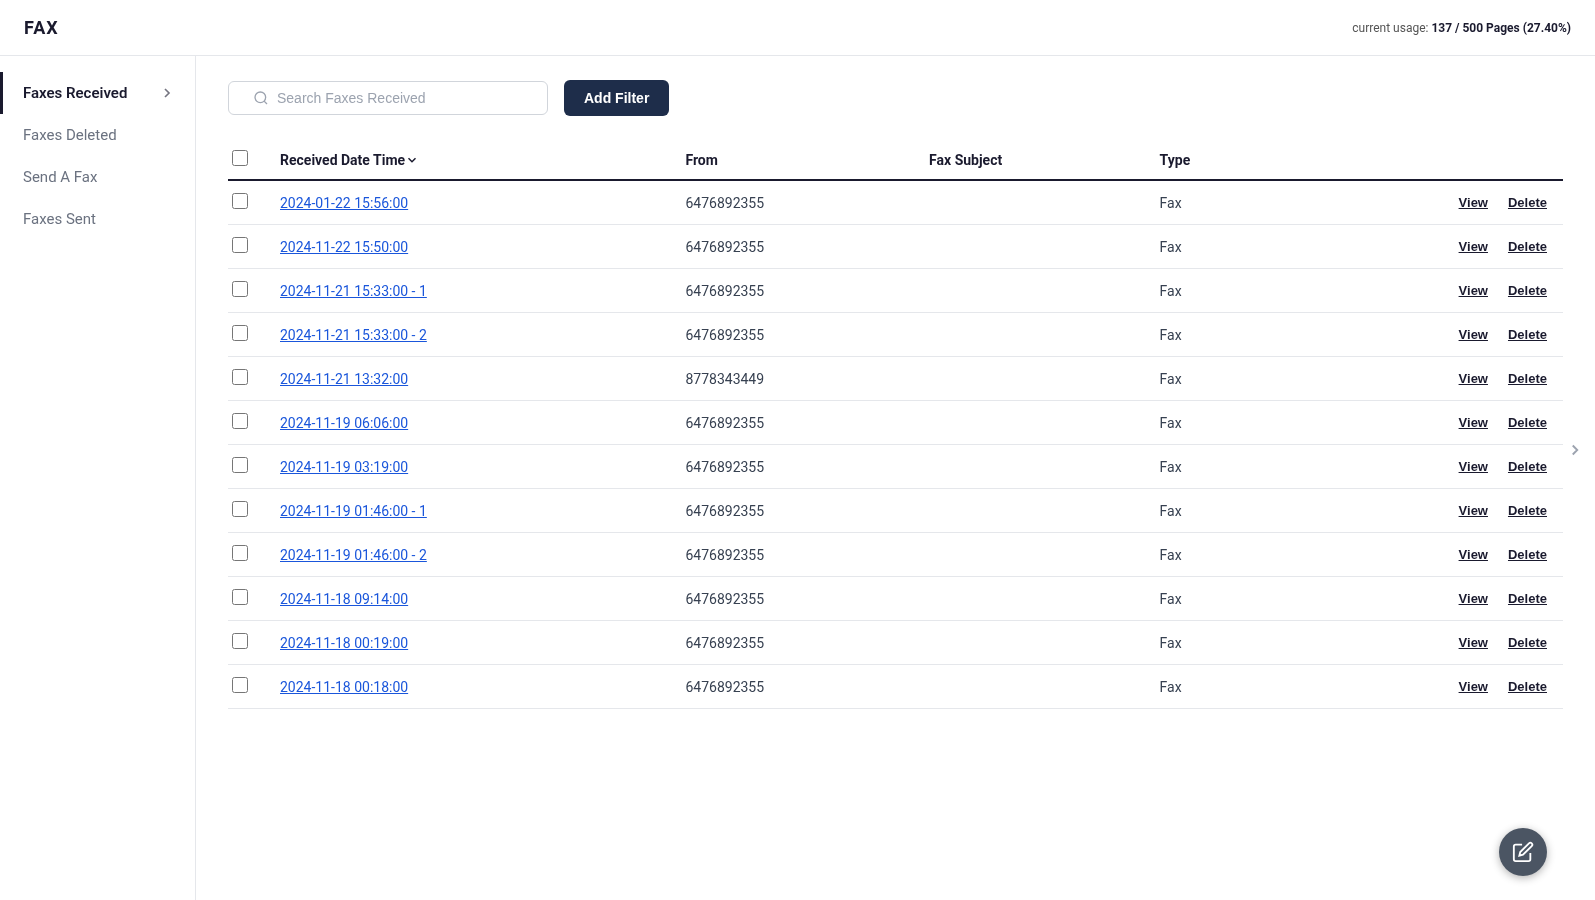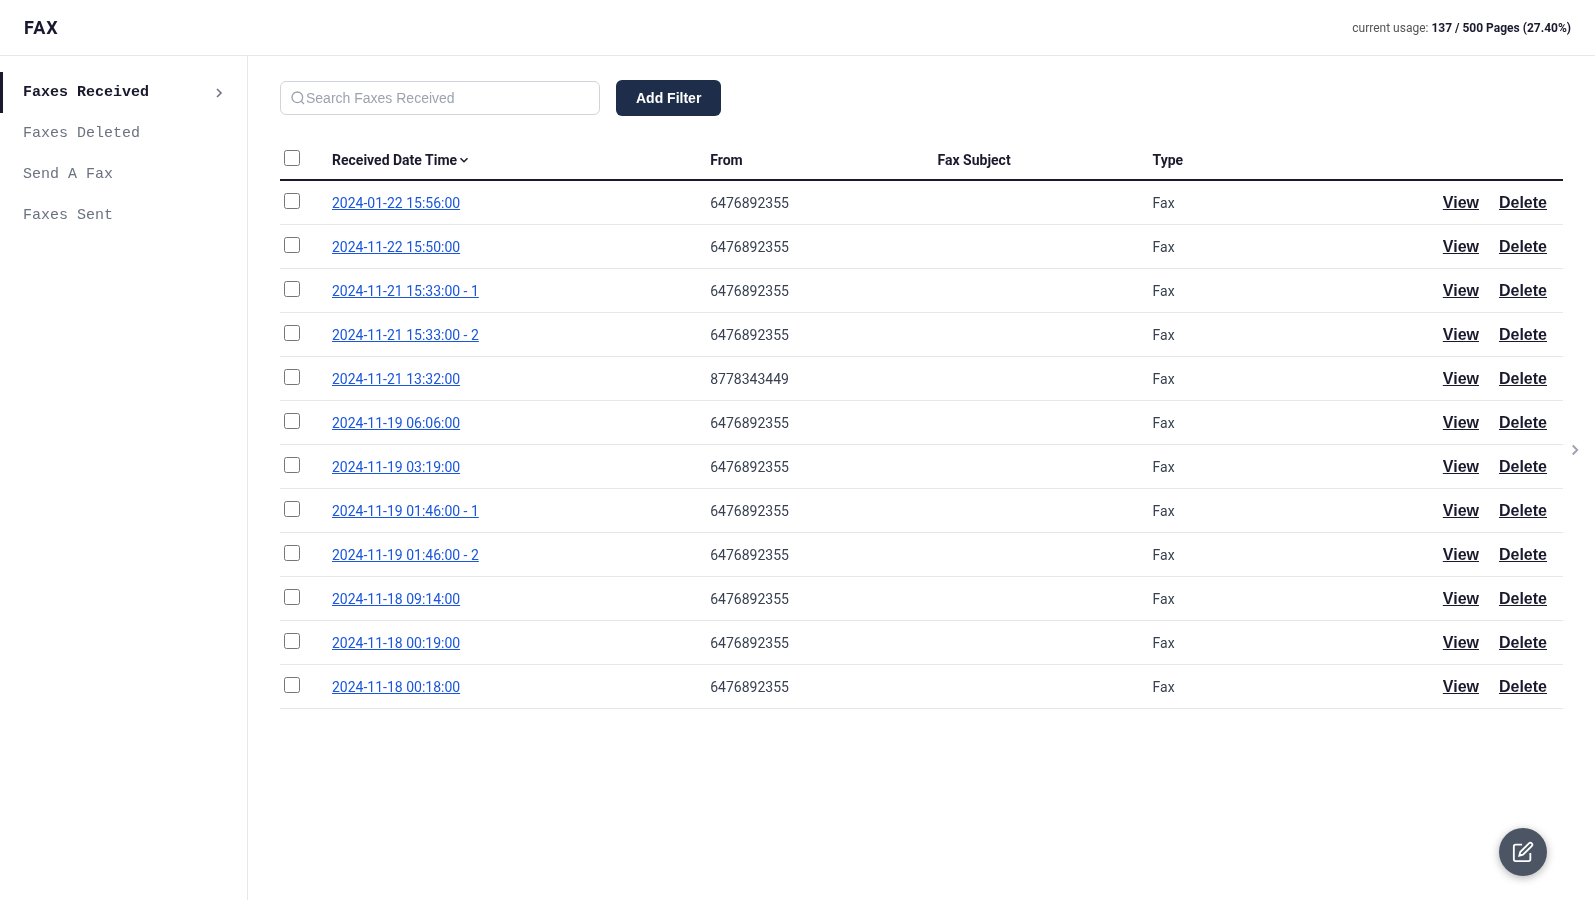--- a/index.html
+++ b/index.html
@@ -30,25 +30,24 @@
     }
 
     
     .layout {
       display: flex;
       height: calc(100vh - 56px);
     }
 
     
     .sidebar {
-      width: 248px;
+      width: 196px;
       border-right: 1px solid #e5e7eb;
       padding: 16px 0;
       flex-shrink: 0;
-      font-family: Liberation Mono, monospace;
     }
     .sidebar-item {
       display: flex;
       align-items: center;
       justify-content: space-between;
       padding: 12px 20px;
       cursor: pointer;
       color: #6b7280;
       font-size: 15px;
       border-left: 3px solid transparent;
@@ -74,23 +73,24 @@
     
     .toolbar {
       display: flex;
       align-items: center;
       gap: 16px;
       margin-bottom: 24px;
     }
     .search-box {
       display: flex;
       align-items: center;
+      gap: 8px;
       border: 1.5px solid #d1d5db;
       border-radius: 6px;
-      padding: 8px 9px;
+      padding: 8px 24px;
       width: 320px;
       background: #fff;
     }
     .search-box input {
       border: none;
       outline: none;
       font-size: 14px;
       color: #374151;
       width: 100%;
       background: transparent;
@@ -153,21 +153,21 @@
     .date-link {
       color: #1a56db;
       text-decoration: underline;
       cursor: pointer;
     }
     .action-btn {
       background: none;
       border: none;
       color: #1a1a2e;
       font-weight: 700;
-      font-size: 16px;
+      font-size: 13px;
       cursor: pointer;
       text-decoration: underline;
       padding: 0 4px;
     }
     .actions-cell {
       display: flex;
       align-items: center;
       gap: 12px;
       justify-content: flex-end;
     }

